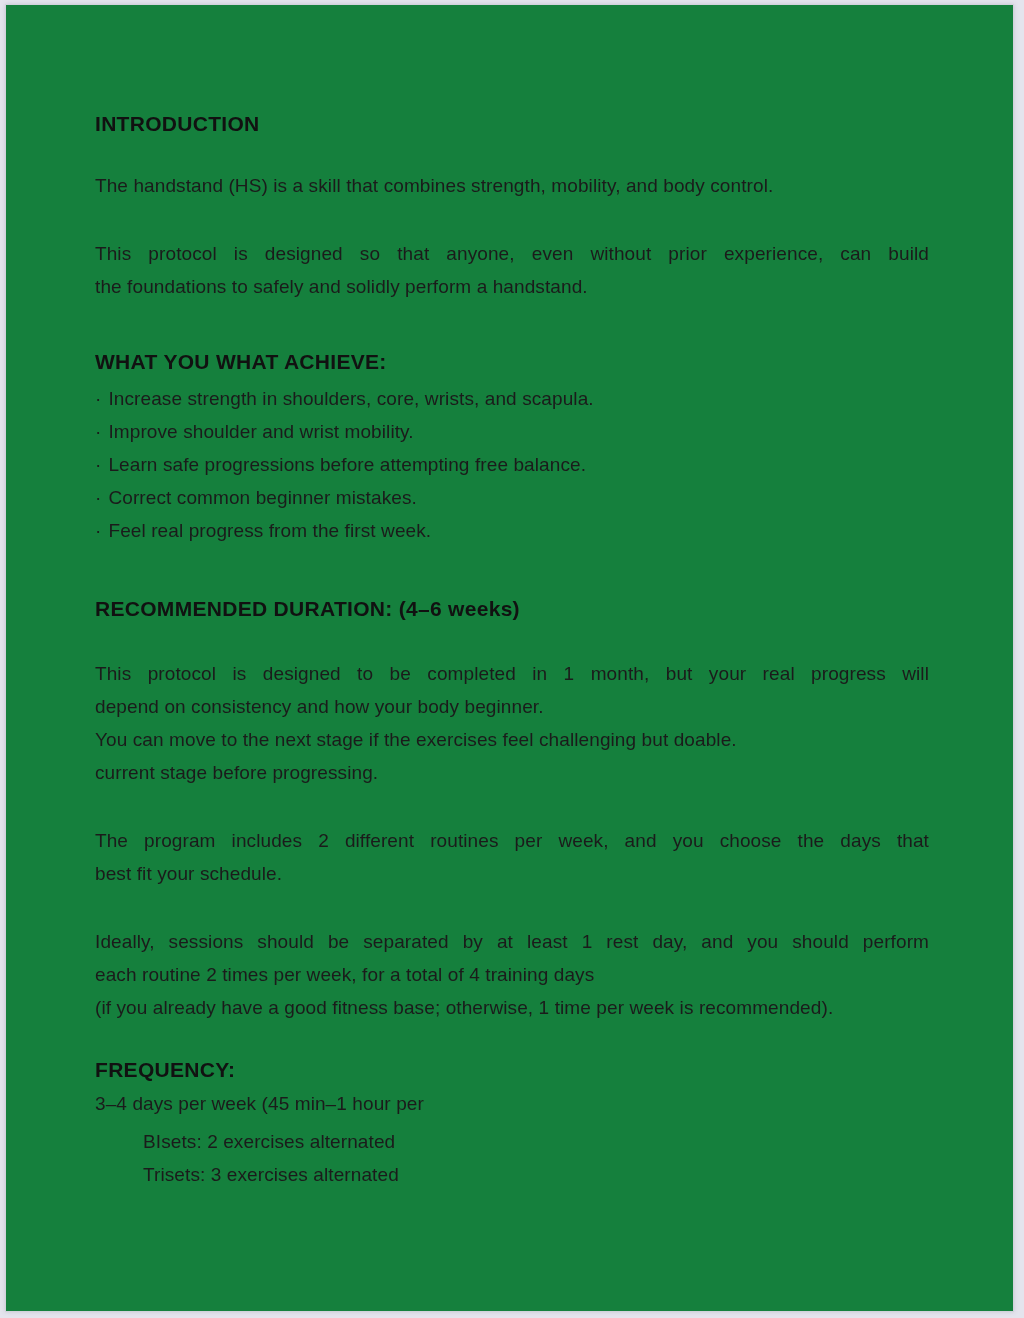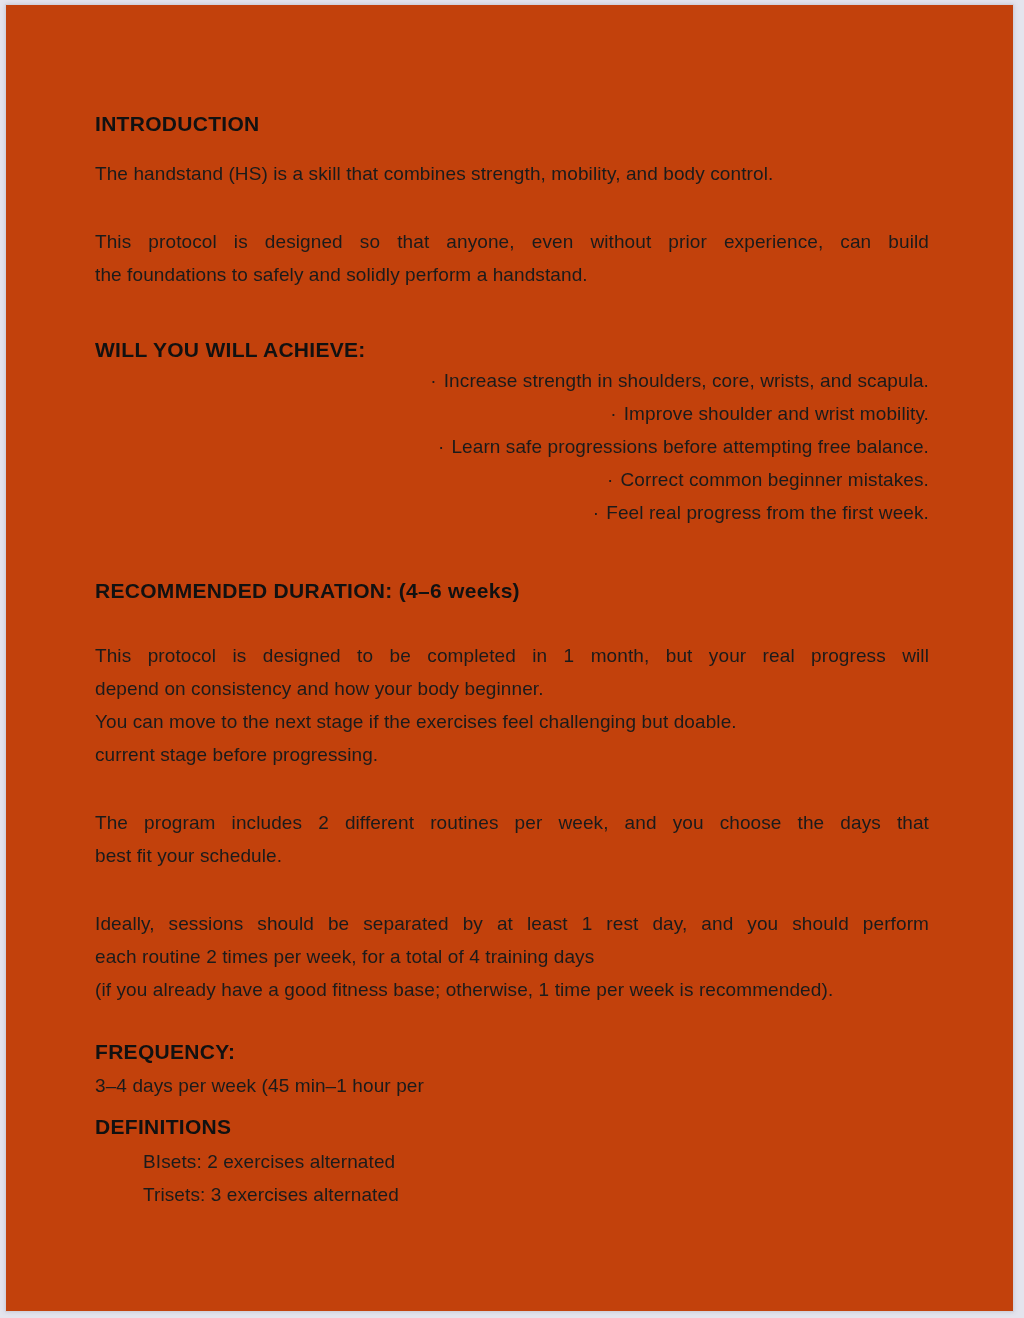--- a/index.html
+++ b/index.html
@@ -6,21 +6,21 @@
   html, body {
     width: 1024px; height: 1318px;
     background: #e4e4ed;
     font-family: "Liberation Sans", "DejaVu Sans", sans-serif;
     overflow: hidden;
   }
   .sheet {
     position: absolute;
     left: 5px; top: 4px;
     width: 1009px; height: 1308px;
-    background: #c2410c;
+    background: #15803d;
     border: 1px solid #d2d2dc;
     box-shadow: 0 0 4px rgba(120,120,140,0.25);
   }
   .content {
     padding: 106px 84px 0 89px;
     color: #1b1b1b;
   }
   .h {
     font-size: 21px;
     line-height: 26px;
@@ -31,24 +31,24 @@
   .line {
     font-size: 19px;
     line-height: 33px;
     letter-spacing: 0.1px;
   }
   .stretch {
     text-align: justify;
     text-align-last: justify;
     margin-top: 35px;
   }
-  .m-p1      { margin-top: 20px; }
+  .m-p1      { margin-top: 32px; }
   .m-p2      { margin-top: 12px; }
   .m-achieve { margin-top: 46px; }
-  .m-bullets { margin-top: 1px; text-align: right; }
+  .m-bullets { margin-top: 7px; }
   .m-durh    { margin-top: 49px; }
   .m-durp1   { margin-top: 6px; }
   .m-durp2   { margin-top: 33px; }
   .m-freqh   { margin-top: 33px; }
   .m-freql   { margin-top: 4px; }
   .m-defh    { margin-top: 12px; }
   .m-defs    { margin-top: 5px; margin-left: 48px; }
   .bullet-row .dot {
     display: inline-block;
     margin-right: 7px;
@@ -63,21 +63,21 @@
 
     <div class="h">INTRODUCTION</div>
 
     <div class="line m-p1">The handstand (HS) is a skill that combines strength, mobility, and body control.</div>
 
     <div class="m-p2">
       <div class="line stretch">This protocol is designed so that anyone, even without prior experience, can build</div>
       <div class="line">the foundations to safely and solidly perform a handstand.</div>
     </div>
 
-    <div class="h m-achieve">WILL YOU WILL ACHIEVE:</div>
+    <div class="h m-achieve">WHAT YOU WHAT ACHIEVE:</div>
 
     <div class="m-bullets">
       <div class="line bullet-row">
         <span class="dot">·</span><span>Increase strength in shoulders, core, wrists, and scapula.</span>
       </div>
       <div class="line bullet-row">
         <span class="dot">·</span><span>Improve shoulder and wrist mobility.</span>
       </div>
       <div class="line bullet-row">
         <span class="dot">·</span><span>Learn safe progressions before attempting free balance.</span>
@@ -104,21 +104,20 @@
       <div class="line">best fit your schedule.</div>
       <div class="line stretch">Ideally, sessions should be separated by at least 1 rest day, and you should perform</div>
       <div class="line">each routine 2 times per week, for a total of 4 training days</div>
       <div class="line">(if you already have a good fitness base; otherwise, 1 time per week is recommended).</div>
     </div>
 
     <div class="h m-freqh">FREQUENCY:</div>
 
     <div class="line m-freql">3–4 days per week (45 min–1 hour per</div>
 
-    <div class="h m-defh">DEFINITIONS</div>
 
     <div class="m-defs">
       <div class="line">BIsets: 2 exercises alternated</div>
       <div class="line">Trisets: 3 exercises alternated</div>
     </div>
 
   </div>
 </div>
 
 </body></html>

